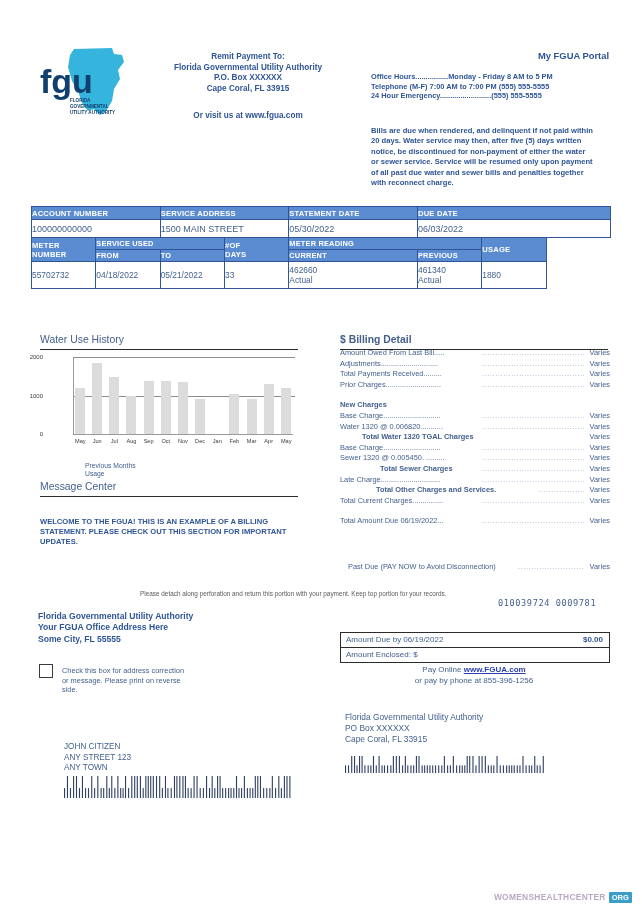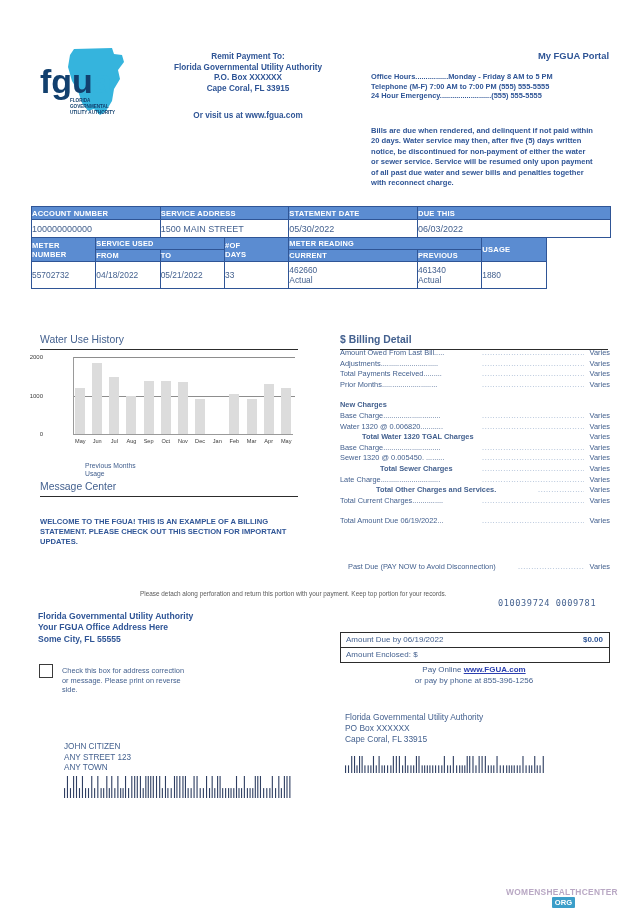--- a/index.html
+++ b/index.html
@@ -362,21 +362,20 @@
     width: 200px; height: 17px;
   }
 
   
   .watermark {
     position: absolute;
     left: 492px; top: 886px;
     width: 140px; height: 22px;
     display: flex;
     align-items: center;
-    flex-direction: column;
   }
   .wm-text {
     font-size: 8.4px;
     letter-spacing: 0.3px;
     color: #b9a8c4;
     font-weight: bold;
   }
   .wm-org {
     margin-left: 3px;
     background: #3b9ec9;
@@ -421,21 +420,21 @@
   </div>
 
   <div class="hdr-terms">Bills are due when rendered, and delinquent if not paid within 20 days. Water service may then, after five (5) days written notice, be discontinued for non-payment of either the water or sewer service. Service will be resumed only upon payment of all past due water and sewer bills and penalties together with reconnect charge.</div>
 
   <table class="acct-table">
     <tbody>
         <tr>
       <th colspan="2">ACCOUNT NUMBER</th>
       <th colspan="2">SERVICE ADDRESS</th>
       <th colspan="2">STATEMENT DATE</th>
-      <th colspan="3">DUE THIS</th>
+      <th colspan="3">DUE DATE</th>
     </tr>
     <tr>
       <td colspan="2" class="val">100000000000</td>
       <td colspan="2" class="val">1500 MAIN STREET</td>
       <td colspan="2" class="val">05/30/2022</td>
       <td colspan="3" class="val">06/03/2022</td>
     </tr>
     <tr>
       <th rowspan="2" class="tall">METER NUMBER</th>
       <th colspan="2" class="sub">SERVICE USED</th>
@@ -565,21 +564,21 @@
         <span class="lbl">Adjustments............................</span>
         <span class="dots">...........................................................</span>
         <span class="amt">Varies</span>
       </div>
       <div class="brow">
         <span class="lbl">Total Payments Received.........</span>
         <span class="dots">...........................................................</span>
         <span class="amt">Varies</span>
       </div>
       <div class="brow">
-        <span class="lbl">Prior Months...........................</span>
+        <span class="lbl">Prior Charges...........................</span>
         <span class="dots">...........................................................</span>
         <span class="amt">Varies</span>
       </div>
       <div class="spacer"></div>
       <div class="brow hdr">
         <span class="lbl">New Charges</span>
       </div>
       <div class="brow">
         <span class="lbl">Base Charge............................</span>
         <span class="dots">...........................................................</span>

